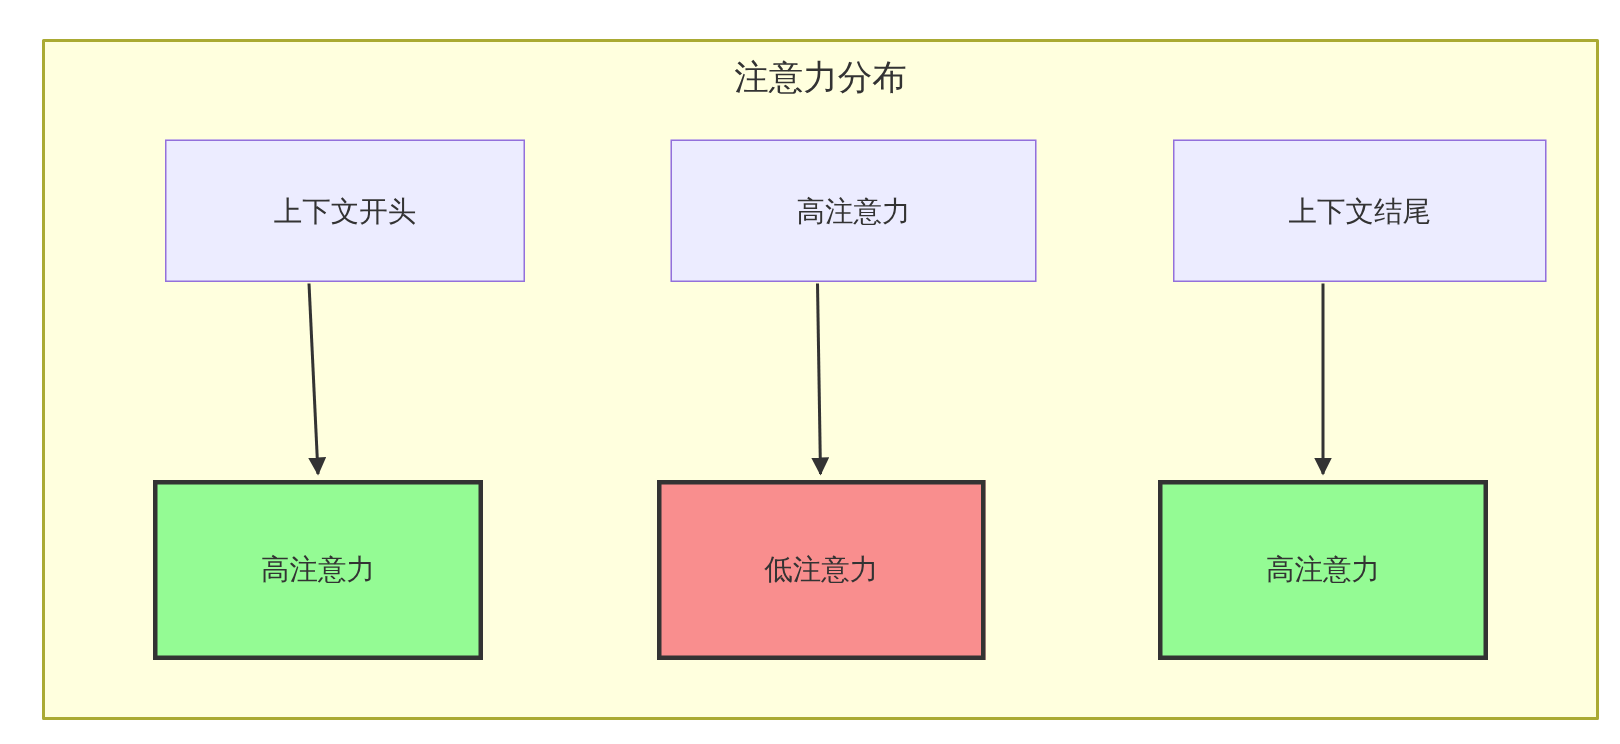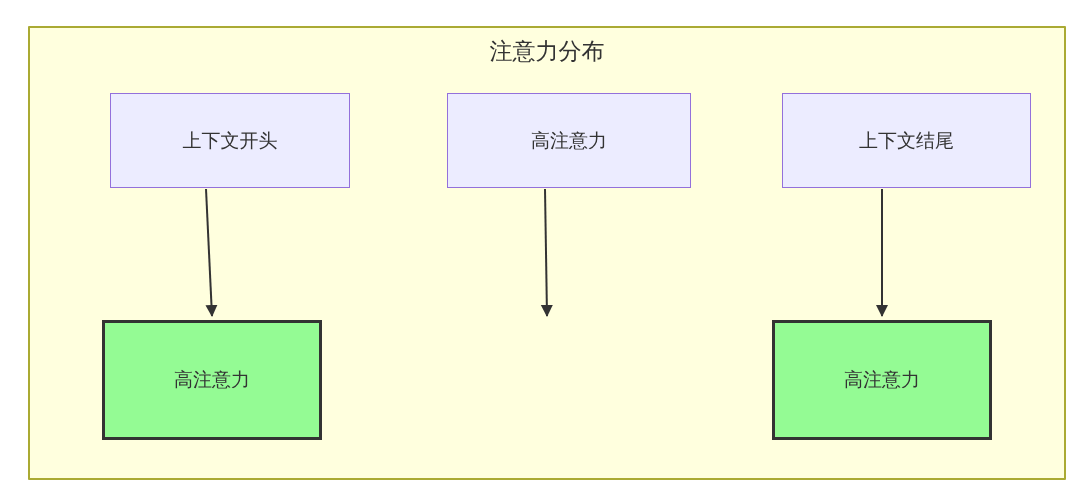--- a/index.html
+++ b/index.html
@@ -97,20 +97,23 @@
   <div class="node source-node src-1">
     <span>高注意力</span>
   </div>
   <div class="node source-node src-2">
     <span>上下文结尾</span>
   </div>
 
   <div class="node result-node res-0" style="background: rgb(148, 251, 148);">
     <span>高注意力</span>
   </div>
+  <div class="node result-node res-1" style="background: rgb(249, 142, 142);">
+    <span>低注意力</span>
+  </div>
   <div class="node result-node res-2" style="background: rgb(148, 251, 148);">
     <span>高注意力</span>
   </div>
 
   <svg class="edges" viewBox="0 0 1080 496" xmlns="http://www.w3.org/2000/svg">
     <defs>
       <marker id="arrow" markerUnits="userSpaceOnUse" markerWidth="14" markerHeight="14" refX="11" refY="6" orient="auto">
         <path class="arrowhead" d="M0,0 L12,6 L0,12 Z"></path>
       </marker>
     </defs>

